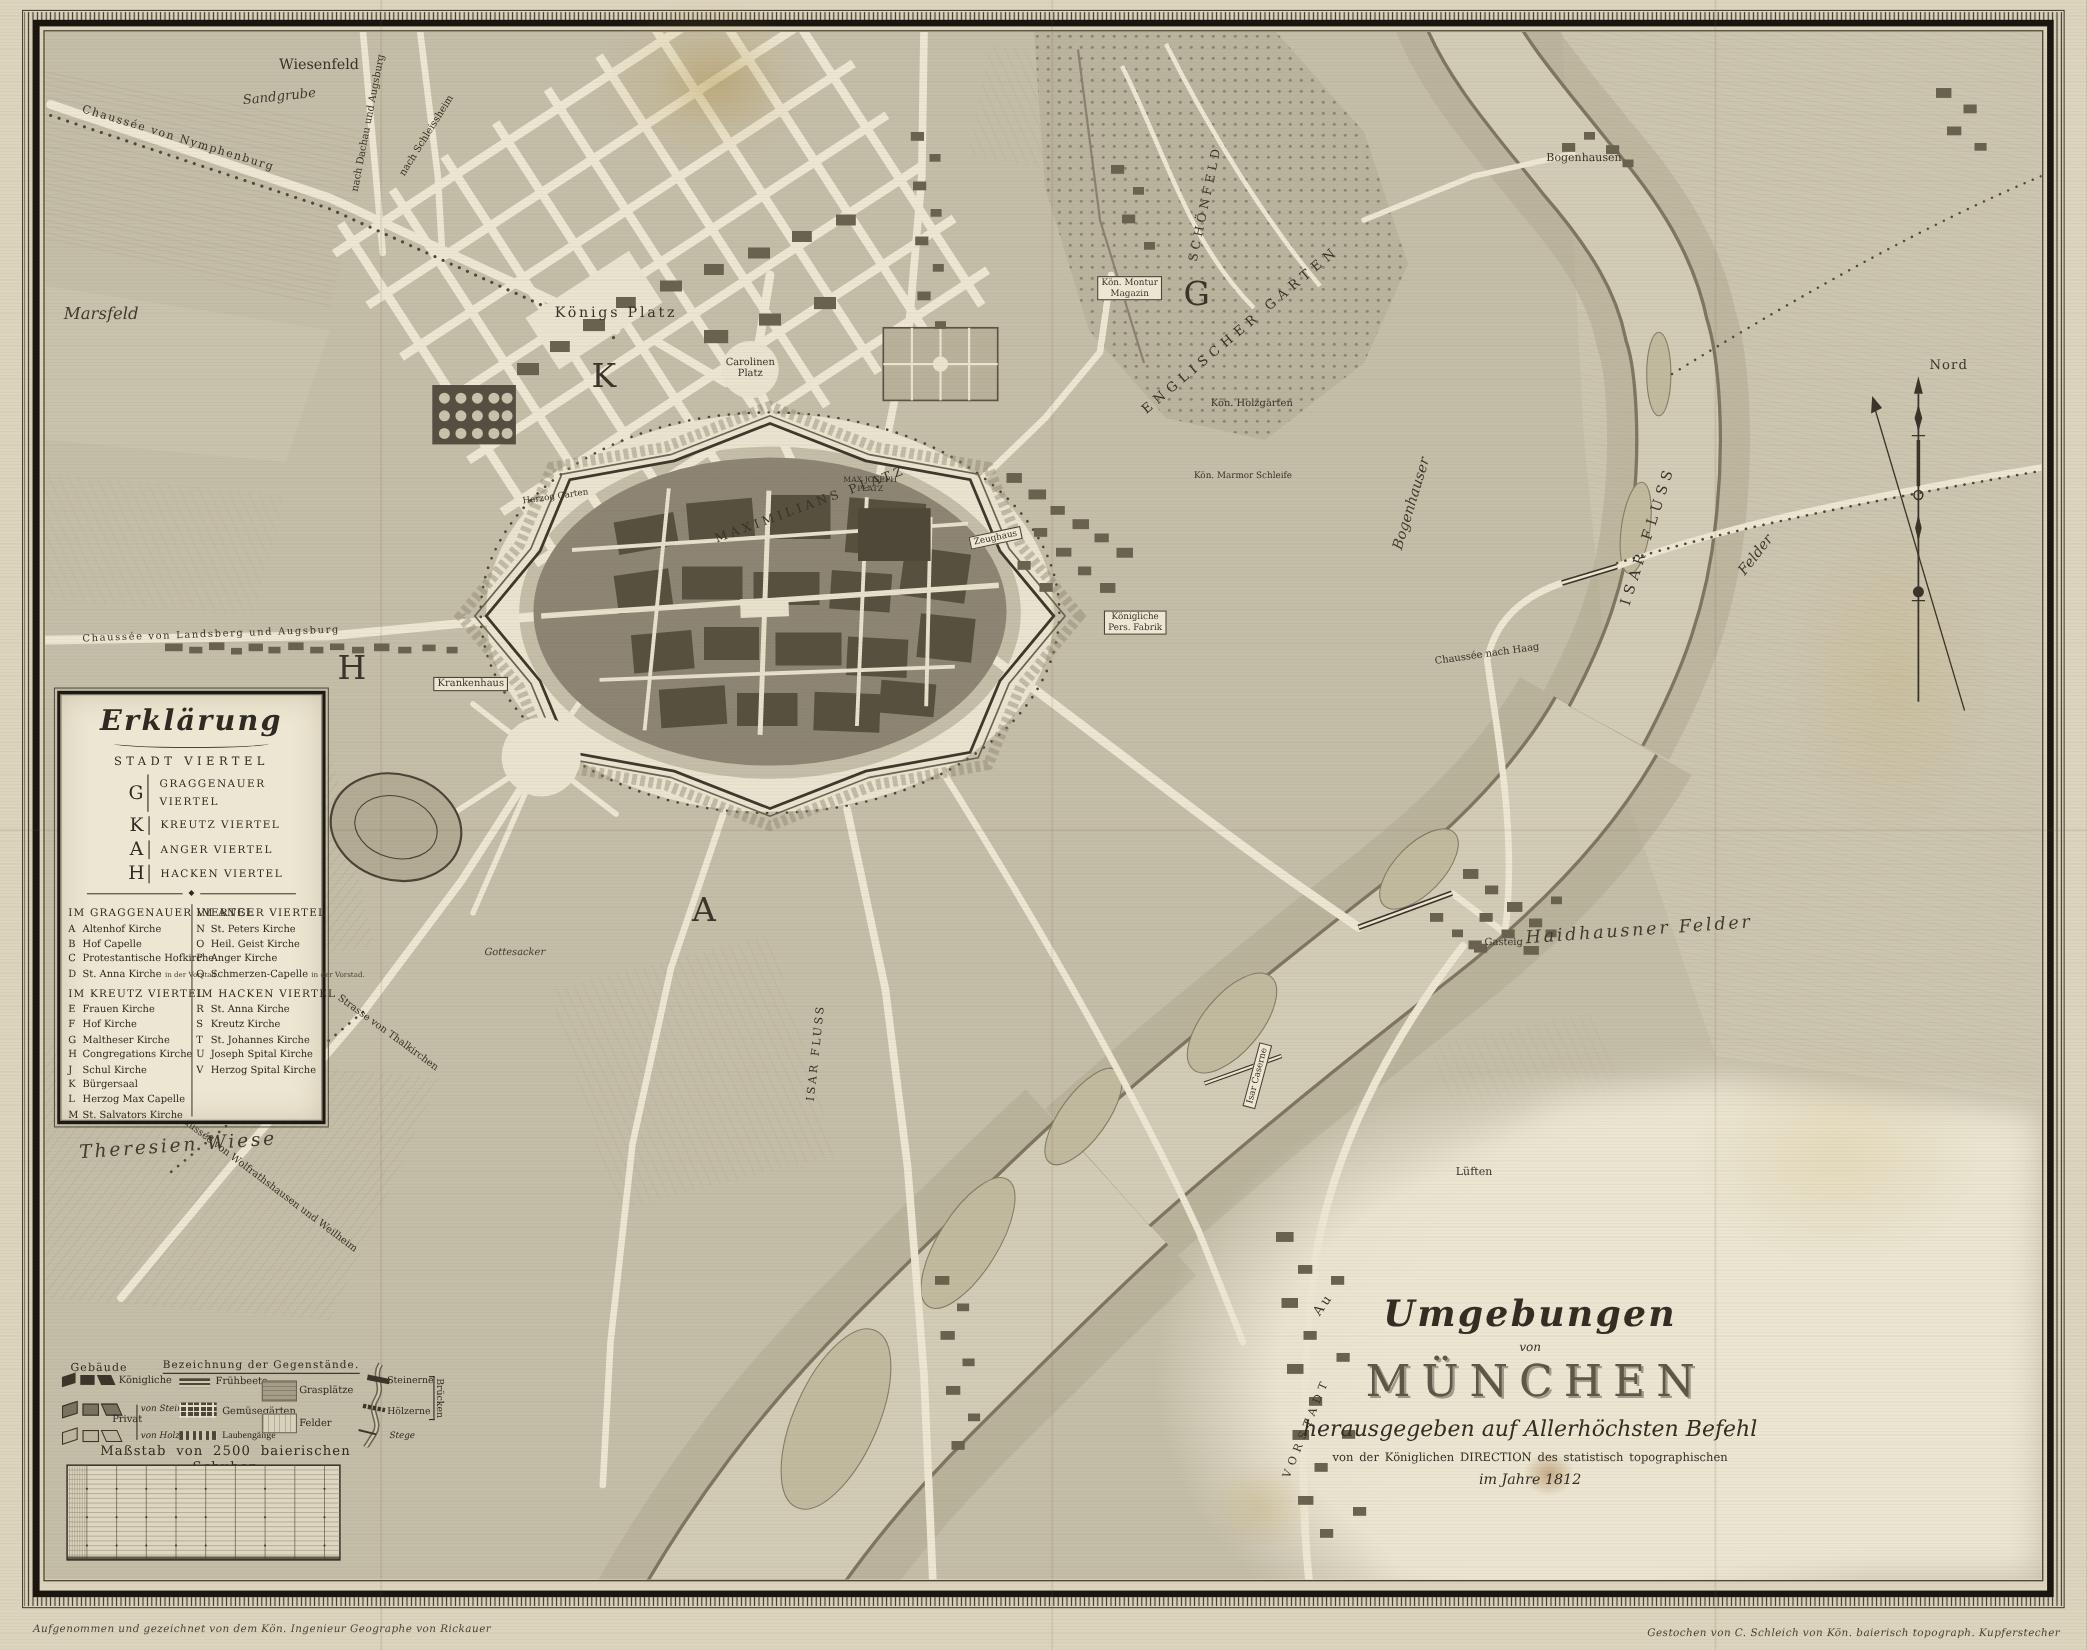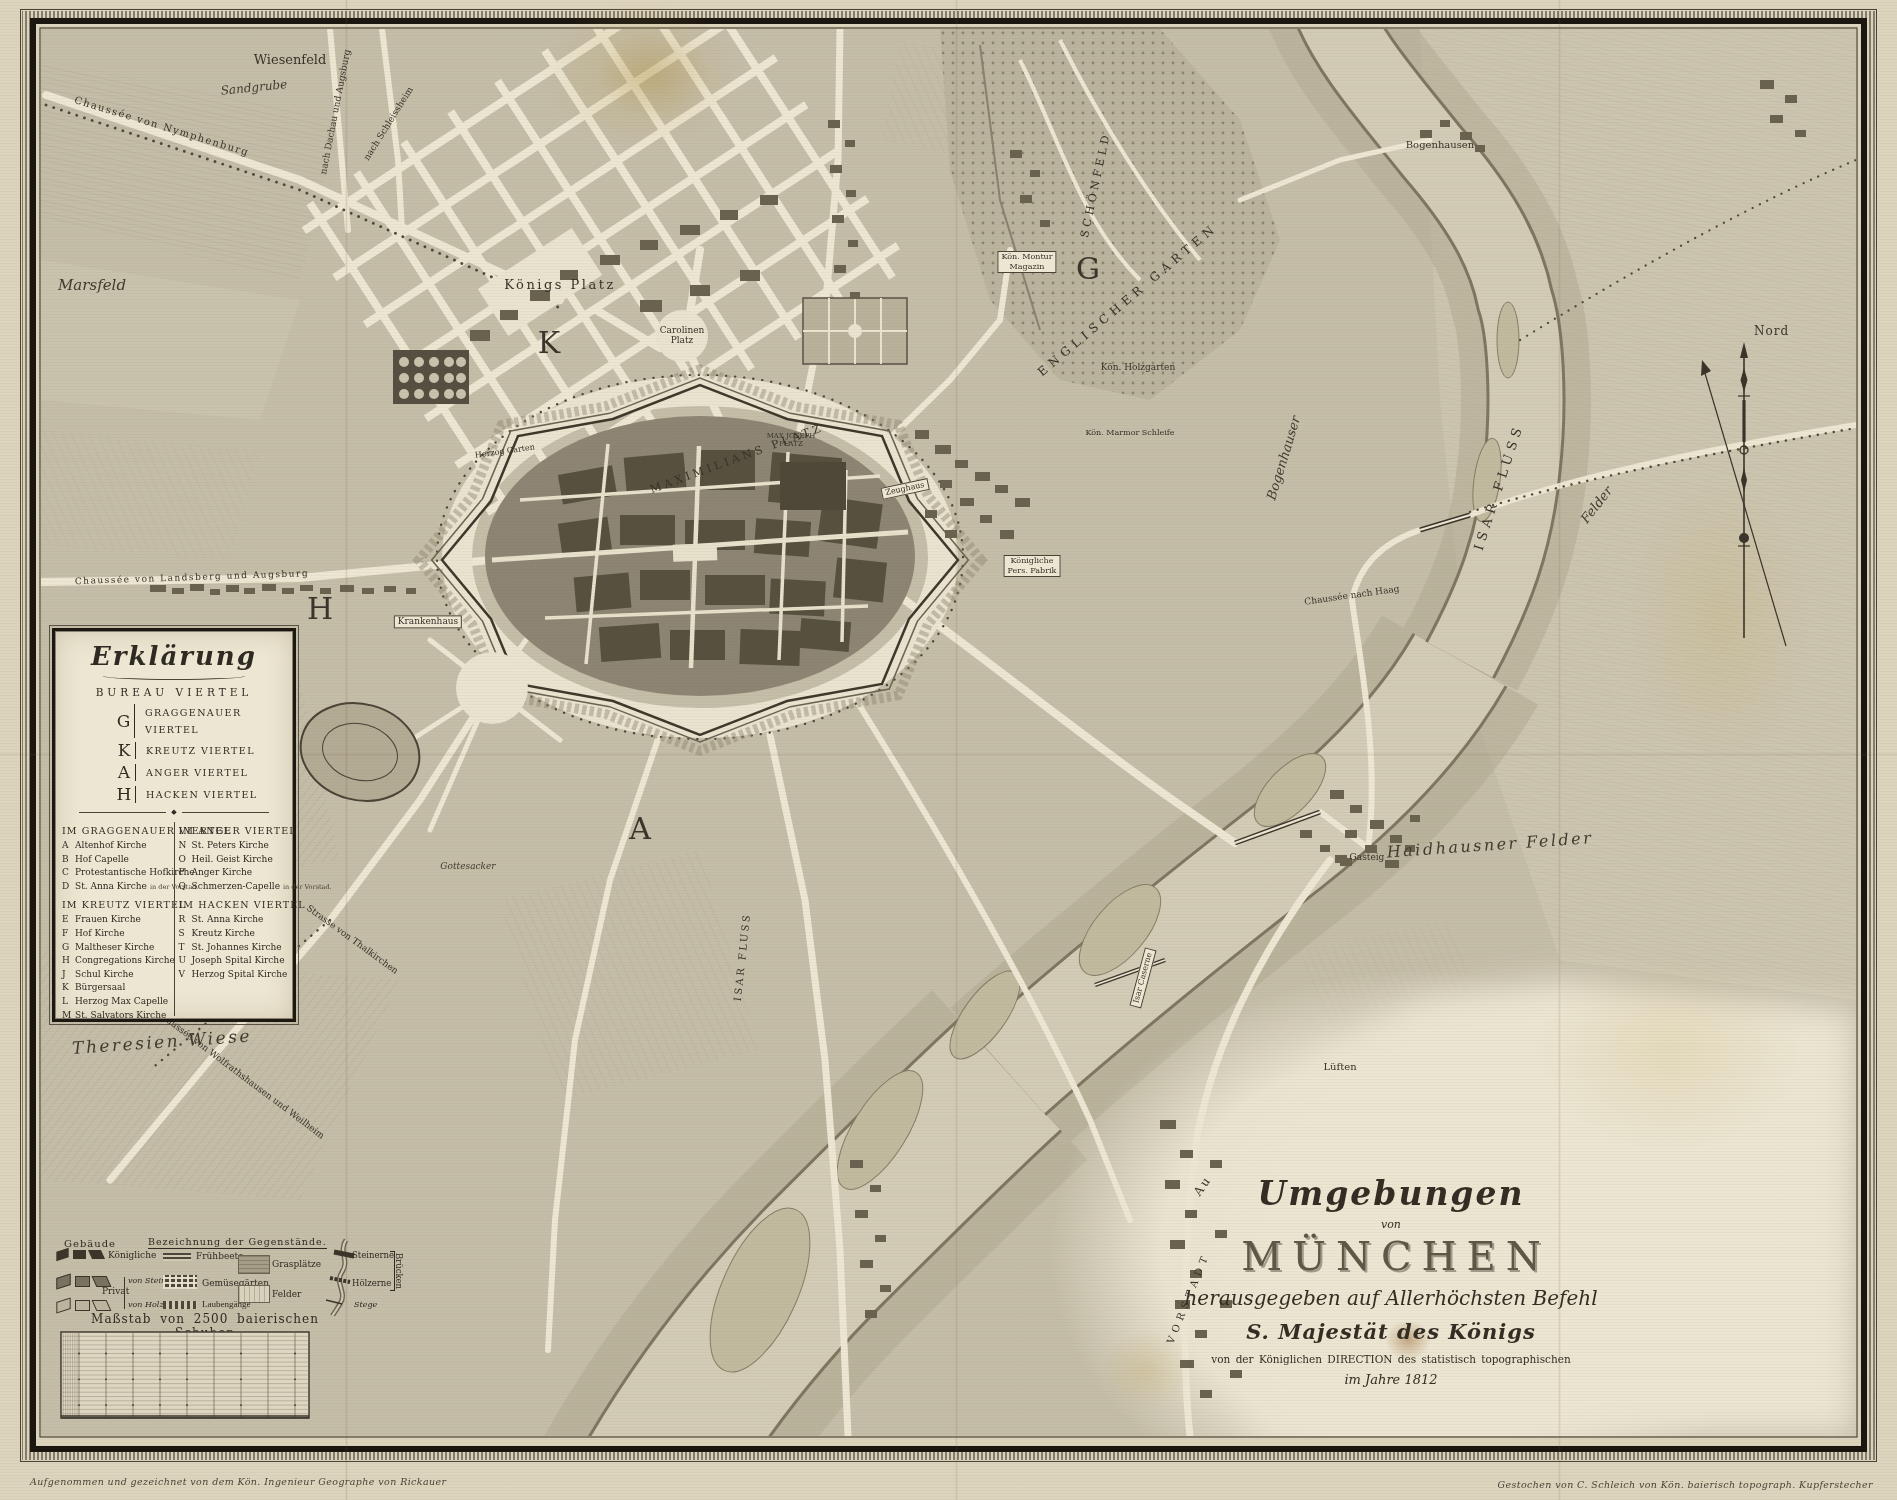--- a/index.html
+++ b/index.html
@@ -484,21 +484,21 @@
       <div class="map-label roman caps sp4" style="left: 1188px; top: 1298px; font-size: 10px; transform: translate(-50%, -50%) rotate(-68deg);">Vorstadt</div>
       <div class="map-label boxed" style="left: 1032px; top: 566px; font-size: 8px; transform: translate(-50%, -50%) rotate(0deg);">
         <div>Königliche</div>
         <div>Pers. Fabrik</div>
       </div>
     </div>
 
   <div id="legend-box">
     <div class="lg-title">Erklärung</div>
     <div class="lg-flour"></div>
-    <div class="lg-sub">BUREAU VIERTEL</div>
+    <div class="lg-sub">STADT VIERTEL</div>
     <div id="quarter-rows">
         <div class="q-row">
           <span class="q-key">G</span>
           <span class="q-name">GRAGGENAUER VIERTEL</span>
         </div>
         <div class="q-row">
           <span class="q-key">K</span>
           <span class="q-name">KREUTZ VIERTEL</span>
         </div>
         <div class="q-row">
@@ -727,21 +727,20 @@
         <circle cx="235" cy="74.1" r=".9"></circle>
     </g>
     <rect x="1" y="84" width="248" height="3.5" fill="#3a342a" opacity=".75"></rect>
   </svg>
 
   <div id="cartouche">
     <div class="c-umgeb">Umgebungen</div>
     <div class="c-von">von</div>
     <div class="c-muenchen">MÜNCHEN</div>
     <div class="c-her">herausgegeben auf Allerhöchsten Befehl</div>
-    <div class="c-maj">S. Majestät des Königs</div>
     <div class="c-dir">von der Königlichen DIRECTION des statistisch topographischen</div>
     <div class="c-jahr">im Jahre 1812</div>
   </div>
 
   <div id="compass">
     <div class="nord">Nord</div>
     <svg width="130" height="340" viewBox="0 0 130 340" style="position:absolute;left:0;top:16px;">
       <g stroke="#3a342a" fill="#3a342a">
         <polygon points="56,4 52,20 60,20" stroke="none"></polygon>
         <line x1="56" y1="20" x2="56" y2="300" stroke-width="1.6" fill="none"></line>

